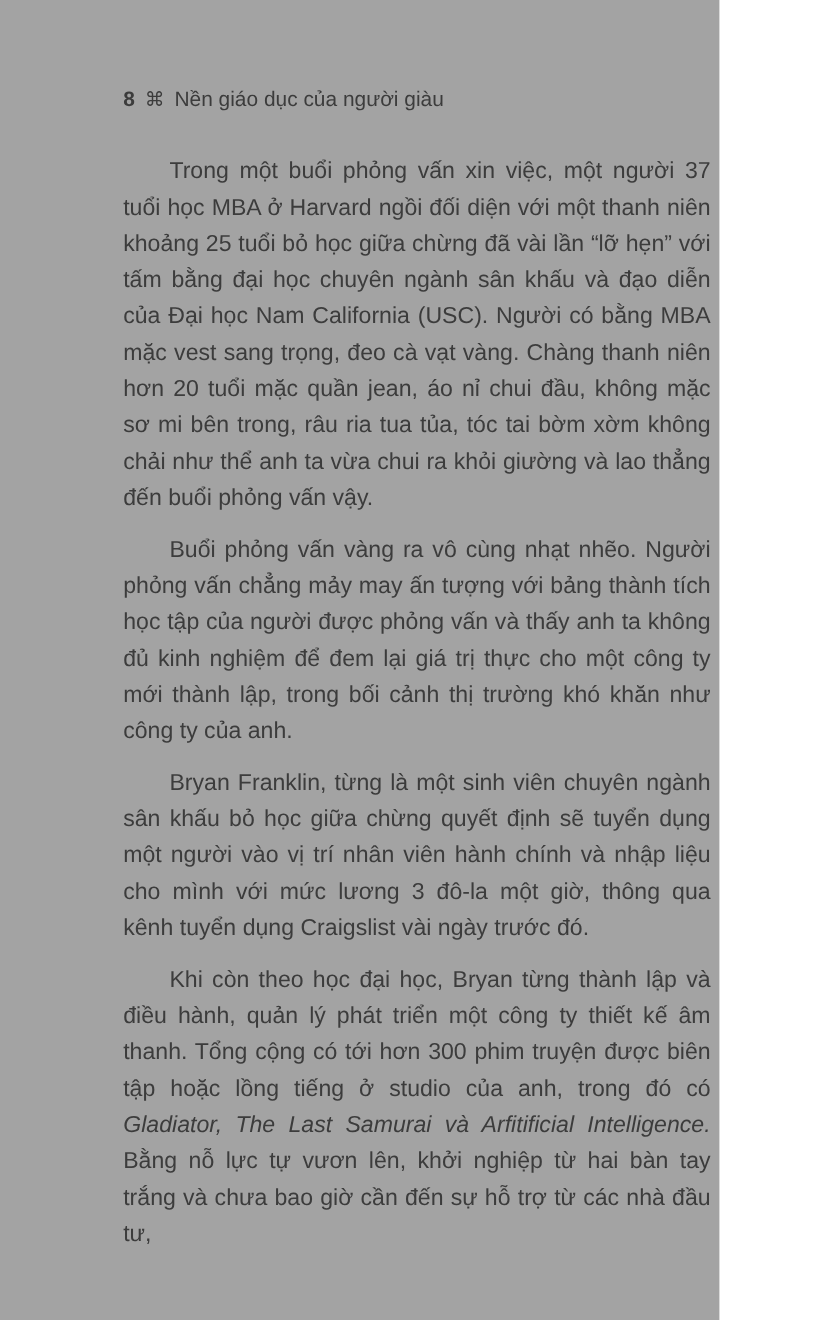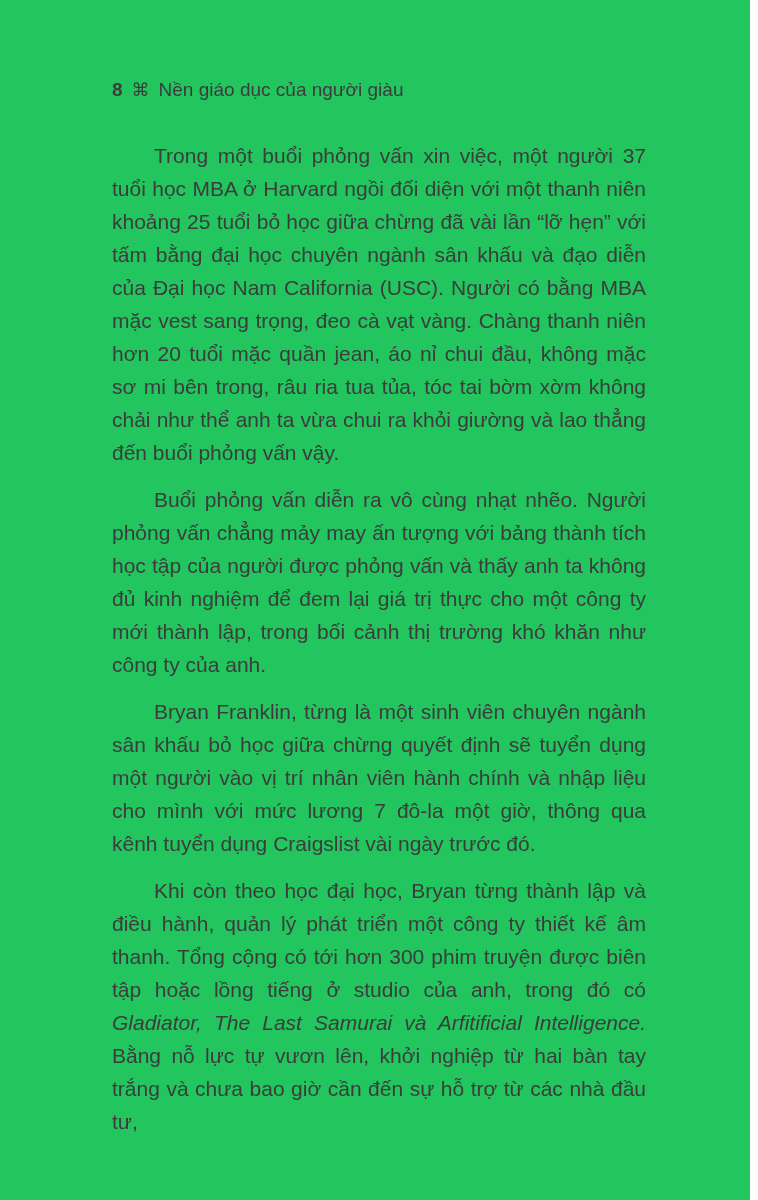--- a/index.html
+++ b/index.html
@@ -2,23 +2,23 @@
 <html lang="vi"><head>
 <meta charset="utf-8">
 <style>
   html, body {
     margin: 0;
     padding: 0;
     background: #ffffff;
   }
   .page {
     position: relative;
-    width: 750px;
+    width: 654px;
     height: 1200px;
-    background: #22c55e;
+    background: #a3a3a3;
     font-family: "Liberation Sans", "DejaVu Sans", sans-serif;
     color: #3c3c3c;
     overflow: hidden;
     box-sizing: border-box;
   }
   .running-header {
     position: absolute;
     top: 78px;
     left: 112px;
     right: 100px;
@@ -56,18 +56,18 @@
 <body>
 
 <div class="page">
 
   <header class="running-header">
     <span class="page-num">8</span><span class="cmd">⌘</span><span class="running-title">Nền giáo dục của người giàu</span>
   </header>
 
   <main class="body-text">
     <p>Trong một buổi phỏng vấn xin việc, một người 37 tuổi học MBA ở Harvard ngồi đối diện với một thanh niên khoảng 25 tuổi bỏ học giữa chừng đã vài lần “lỡ hẹn” với tấm bằng đại học chuyên ngành sân khấu và đạo diễn của Đại học Nam California (USC). Người có bằng MBA mặc vest sang trọng, đeo cà vạt vàng. Chàng thanh niên hơn 20 tuổi mặc quần jean, áo nỉ chui đầu, không mặc sơ mi bên trong, râu ria tua tủa, tóc tai bờm xờm không chải như thể anh ta vừa chui ra khỏi giường và lao thẳng đến buổi phỏng vấn vậy.</p>
-    <p>Buổi phỏng vấn diễn ra vô cùng nhạt nhẽo. Người phỏng vấn chẳng mảy may ấn tượng với bảng thành tích học tập của người được phỏng vấn và thấy anh ta không đủ kinh nghiệm để đem lại giá trị thực cho một công ty mới thành lập, trong bối cảnh thị trường khó khăn như công ty của anh.</p>
-    <p>Bryan Franklin, từng là một sinh viên chuyên ngành sân khấu bỏ học giữa chừng quyết định sẽ tuyển dụng một người vào vị trí nhân viên hành chính và nhập liệu cho mình với mức lương 7 đô-la một giờ, thông qua kênh tuyển dụng Craigslist vài ngày trước đó.</p>
+    <p>Buổi phỏng vấn vàng ra vô cùng nhạt nhẽo. Người phỏng vấn chẳng mảy may ấn tượng với bảng thành tích học tập của người được phỏng vấn và thấy anh ta không đủ kinh nghiệm để đem lại giá trị thực cho một công ty mới thành lập, trong bối cảnh thị trường khó khăn như công ty của anh.</p>
+    <p>Bryan Franklin, từng là một sinh viên chuyên ngành sân khấu bỏ học giữa chừng quyết định sẽ tuyển dụng một người vào vị trí nhân viên hành chính và nhập liệu cho mình với mức lương 3 đô-la một giờ, thông qua kênh tuyển dụng Craigslist vài ngày trước đó.</p>
     <p><span>Khi còn theo học đại học, Bryan từng thành lập và điều hành, quản lý phát triển một công ty thiết kế âm thanh. Tổng cộng có tới hơn 300 phim truyện được biên tập hoặc lồng tiếng ở studio của anh, trong đó có </span><em class="film-titles">Gladiator, The Last Samurai và Arfitificial Intelligence.</em><span> Bằng nỗ lực tự vươn lên, khởi nghiệp từ hai bàn tay trắng và chưa bao giờ cần đến sự hỗ trợ từ các nhà đầu tư,</span></p>
   </main>
 
 </div>
 
 </body></html>

